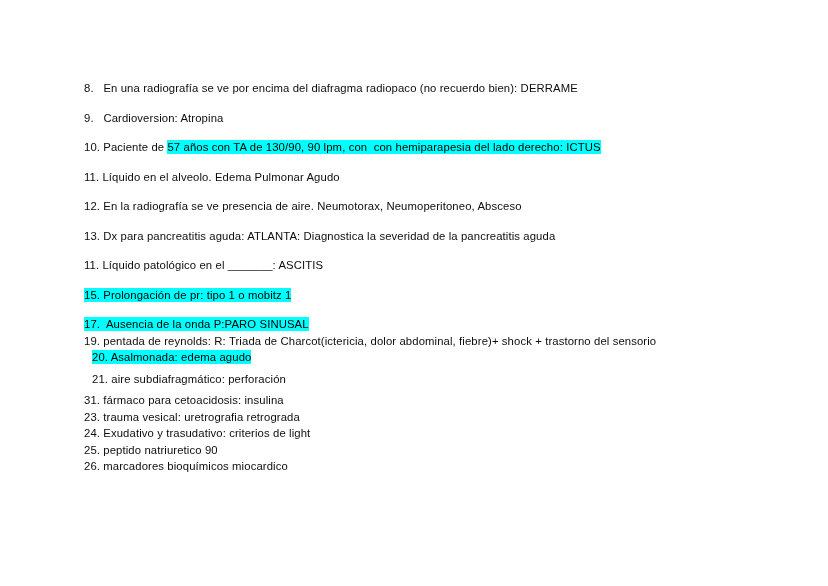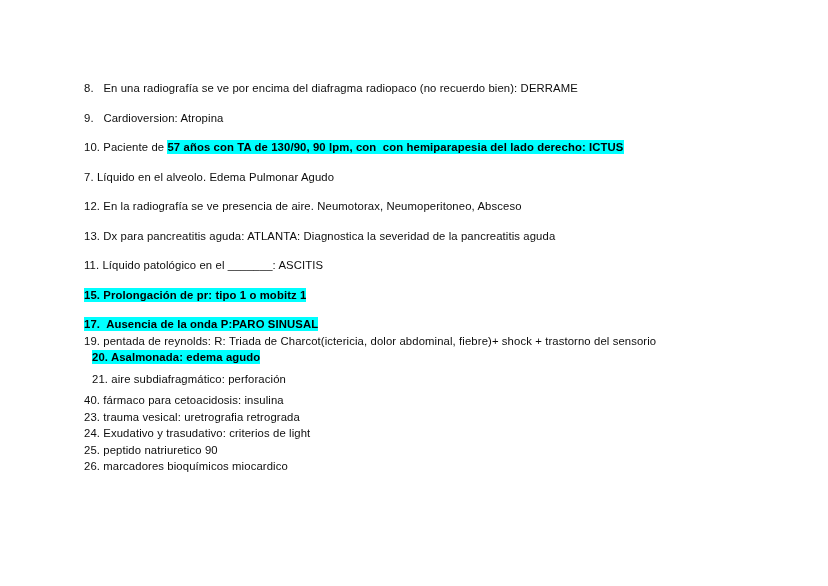--- a/index.html
+++ b/index.html
@@ -35,21 +35,21 @@
   }
   
   .sp-loose   { margin-bottom: 16.5px; }  
   .sp-xloose  { margin-bottom: 22px;   }  
   .sp-tight   { margin-bottom: 3.5px;  }  
   .sp-mid     { margin-bottom: 8.5px; padding-left: 8px;  }  
   .sp-none    { margin-bottom: 3.5px;  }  
 
   .hl {
     background: #00ffff;
-    font-weight: bold;
+    font-weight: normal;
     color: #000000;
     text-align: center;
   }
   .hl-box {
     background: #00ffff;
     display: inline;
     padding: 1px 0 1px 0;
     box-decoration-break: clone;
     -webkit-box-decoration-break: clone;
   }
@@ -59,41 +59,41 @@
 
 <div id="page">
   <div id="doc-body">
 
     <div class="line sp-loose">8.   En una radiografía se ve por encima del diafragma radiopaco (no recuerdo bien): DERRAME</div>
 
     <div class="line sp-loose">9.   Cardioversion: Atropina</div>
 
     <div class="line sp-loose"><span>10. Paciente de </span><span class="hl hl-box">57 años con TA de 130/90, 90 lpm, con  con hemiparapesia del lado derecho: ICTUS</span></div>
 
-    <div class="line sp-loose">7. Líquido en el alveolo. Edema Pulmonar Agudo</div>
+    <div class="line sp-loose">11. Líquido en el alveolo. Edema Pulmonar Agudo</div>
 
     <div class="line sp-loose">12. En la radiografía se ve presencia de aire. Neumotorax, Neumoperitoneo, Absceso</div>
 
     <div class="line sp-loose">13. Dx para pancreatitis aguda: ATLANTA: Diagnostica la severidad de la pancreatitis aguda</div>
 
     <div class="line sp-loose">11. Líquido patológico en el _______: ASCITIS</div>
 
     <div class="line sp-loose"><span class="hl hl-box">15. Prolongación de pr: tipo 1 o mobitz 1</span></div>
 
 
     <div class="line sp-tight"><span class="hl hl-box">17.  Ausencia de la onda P:PARO SINUSAL</span></div>
 
 
     <div class="line sp-tight">19. pentada de reynolds: R: Triada de Charcot(ictericia, dolor abdominal, fiebre)+ shock + trastorno del sensorio</div>
 
     <div class="line sp-mid"><span class="hl hl-box">20. Asalmonada: edema agudo</span></div>
 
     <div class="line sp-mid">21. aire subdiafragmático: perforación</div>
 
-    <div class="line sp-none">40. fármaco para cetoacidosis: insulina</div>
+    <div class="line sp-none">31. fármaco para cetoacidosis: insulina</div>
 
     <div class="line sp-none">23. trauma vesical: uretrografia retrograda</div>
 
     <div class="line sp-none">24. Exudativo y trasudativo: criterios de light</div>
 
     <div class="line sp-none">25. peptido natriuretico 90</div>
 
     <div class="line sp-none">26. marcadores bioquímicos miocardico</div>
 
   </div>

